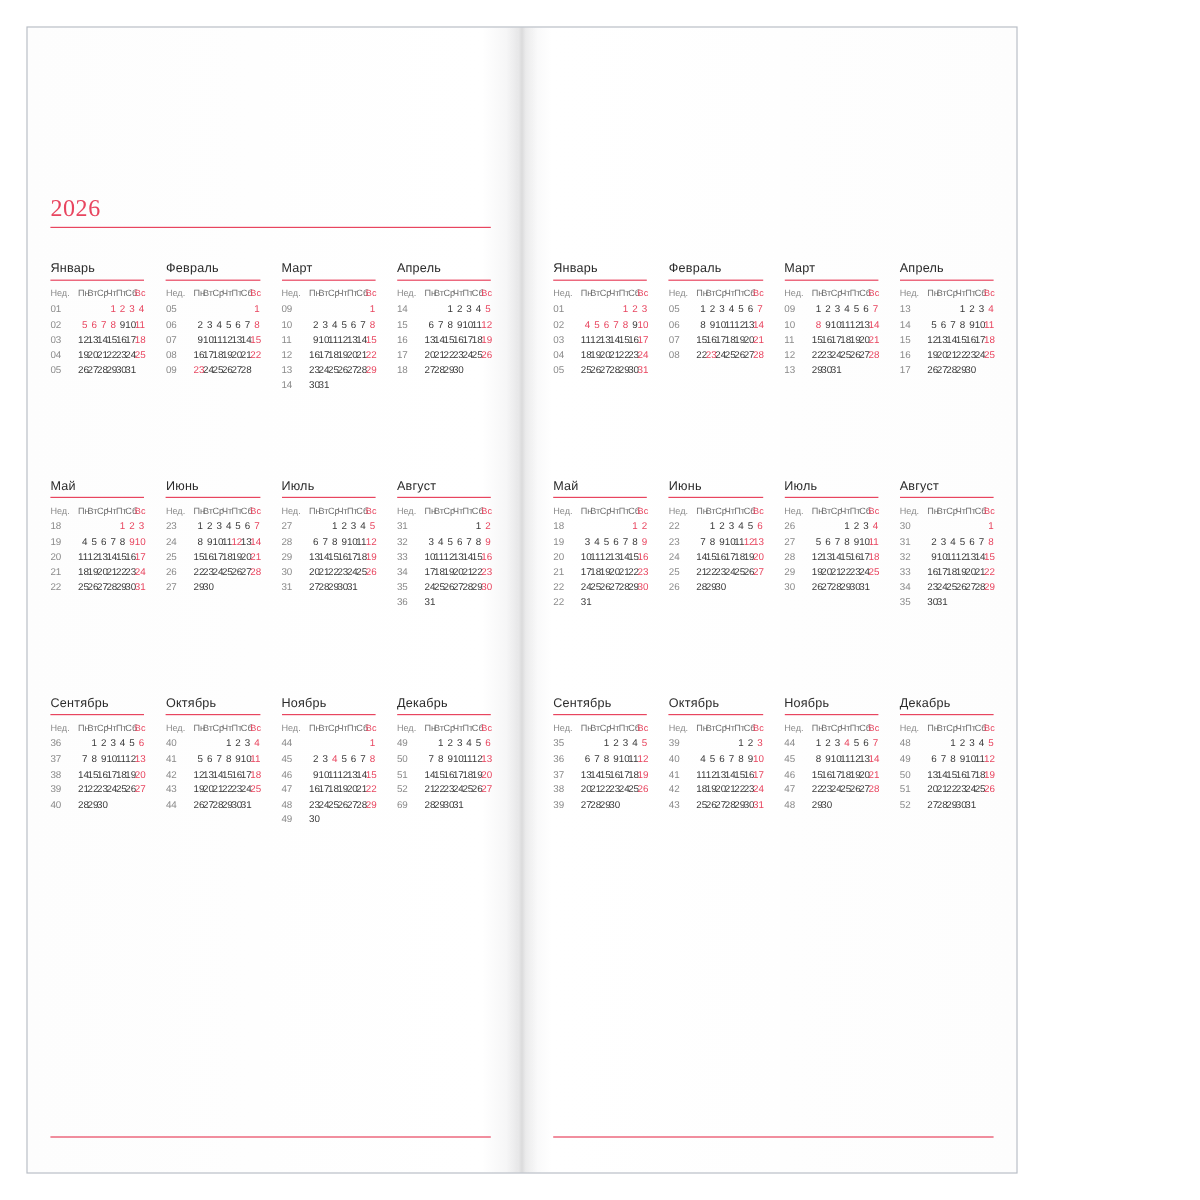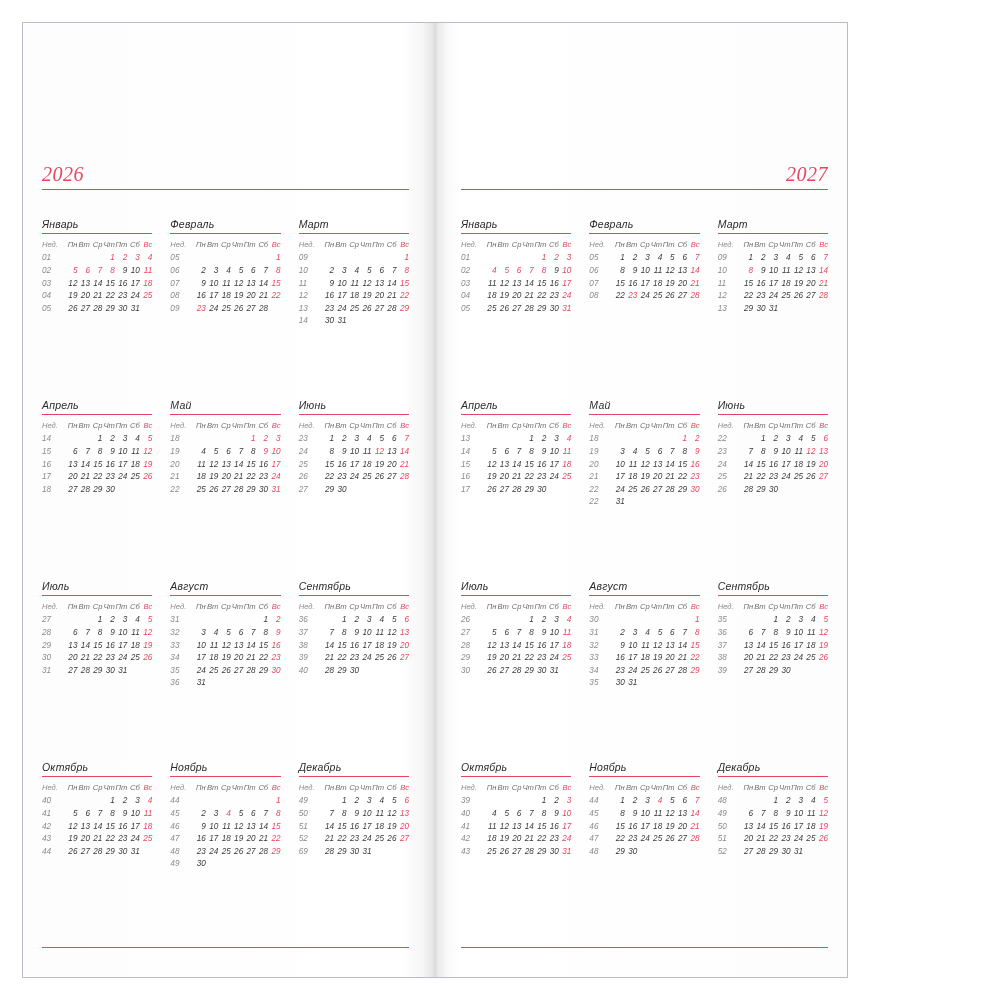--- a/index.html
+++ b/index.html
@@ -7,21 +7,20 @@
     width:1000px;height:1000px;
     background:#ffffff;
     font-family:"Liberation Sans", sans-serif;
     -webkit-font-smoothing:antialiased;
   }
   #planner{
     position:relative;
     width:870px;height:1000px;
     background:#ffffff;
     box-sizing:border-box;
-    font-style:italic;
   }
   
   .page-frame{
     position:absolute;
     left:22px;top:22px;right:22px;bottom:22px;
     border:1px solid #b9bec6;
     background:linear-gradient(90deg,#fdfdfd 0%,#ffffff 46%,#f2f2f3 49.5%,#ffffff 53%,#fdfdfd 100%);
     box-sizing:border-box;
   }
   
@@ -66,21 +65,21 @@
   .year-rule{
     position:absolute;
     left:0;right:0;bottom:0;
     height:1px;background:#e8455f;
   }
 
   .months{
     position:absolute;
     left:20px;right:26px;top:196px;bottom:46px;
     display:grid;
-    grid-template-columns:repeat(3,1fr);
+    grid-template-columns:repeat(4,1fr);
     grid-template-rows:repeat(4,1fr);
     column-gap:18px;
     row-gap:10px;
   }
   .page.right .months{left:26px;right:20px;}
 
   .month{position:relative;}
   .month-name{
     font-size:10.5px;
     color:#2b2b2b;
@@ -1004,24 +1003,20 @@
                   <td class="empty"></td>
                   <td class="empty"></td>
                 </tr>
               </tbody>
             </table>
           </div>
         </div>
       <div class="bottom-rule"></div>
     </div>
     <div class="page right">
-      <div class="year-head year-right">
-        <div class="year-label">2027</div>
-        <div class="year-rule"></div>
-      </div>
       <div class="months">
           <div class="month">
             <div class="month-name">Январь</div>
             <div class="month-rule"></div>
             <table class="cal">
               <thead>
                 <tr>
                   <th class="wk">Нед.</th>
                   <th>Пн</th>
                   <th>Вт</th>

